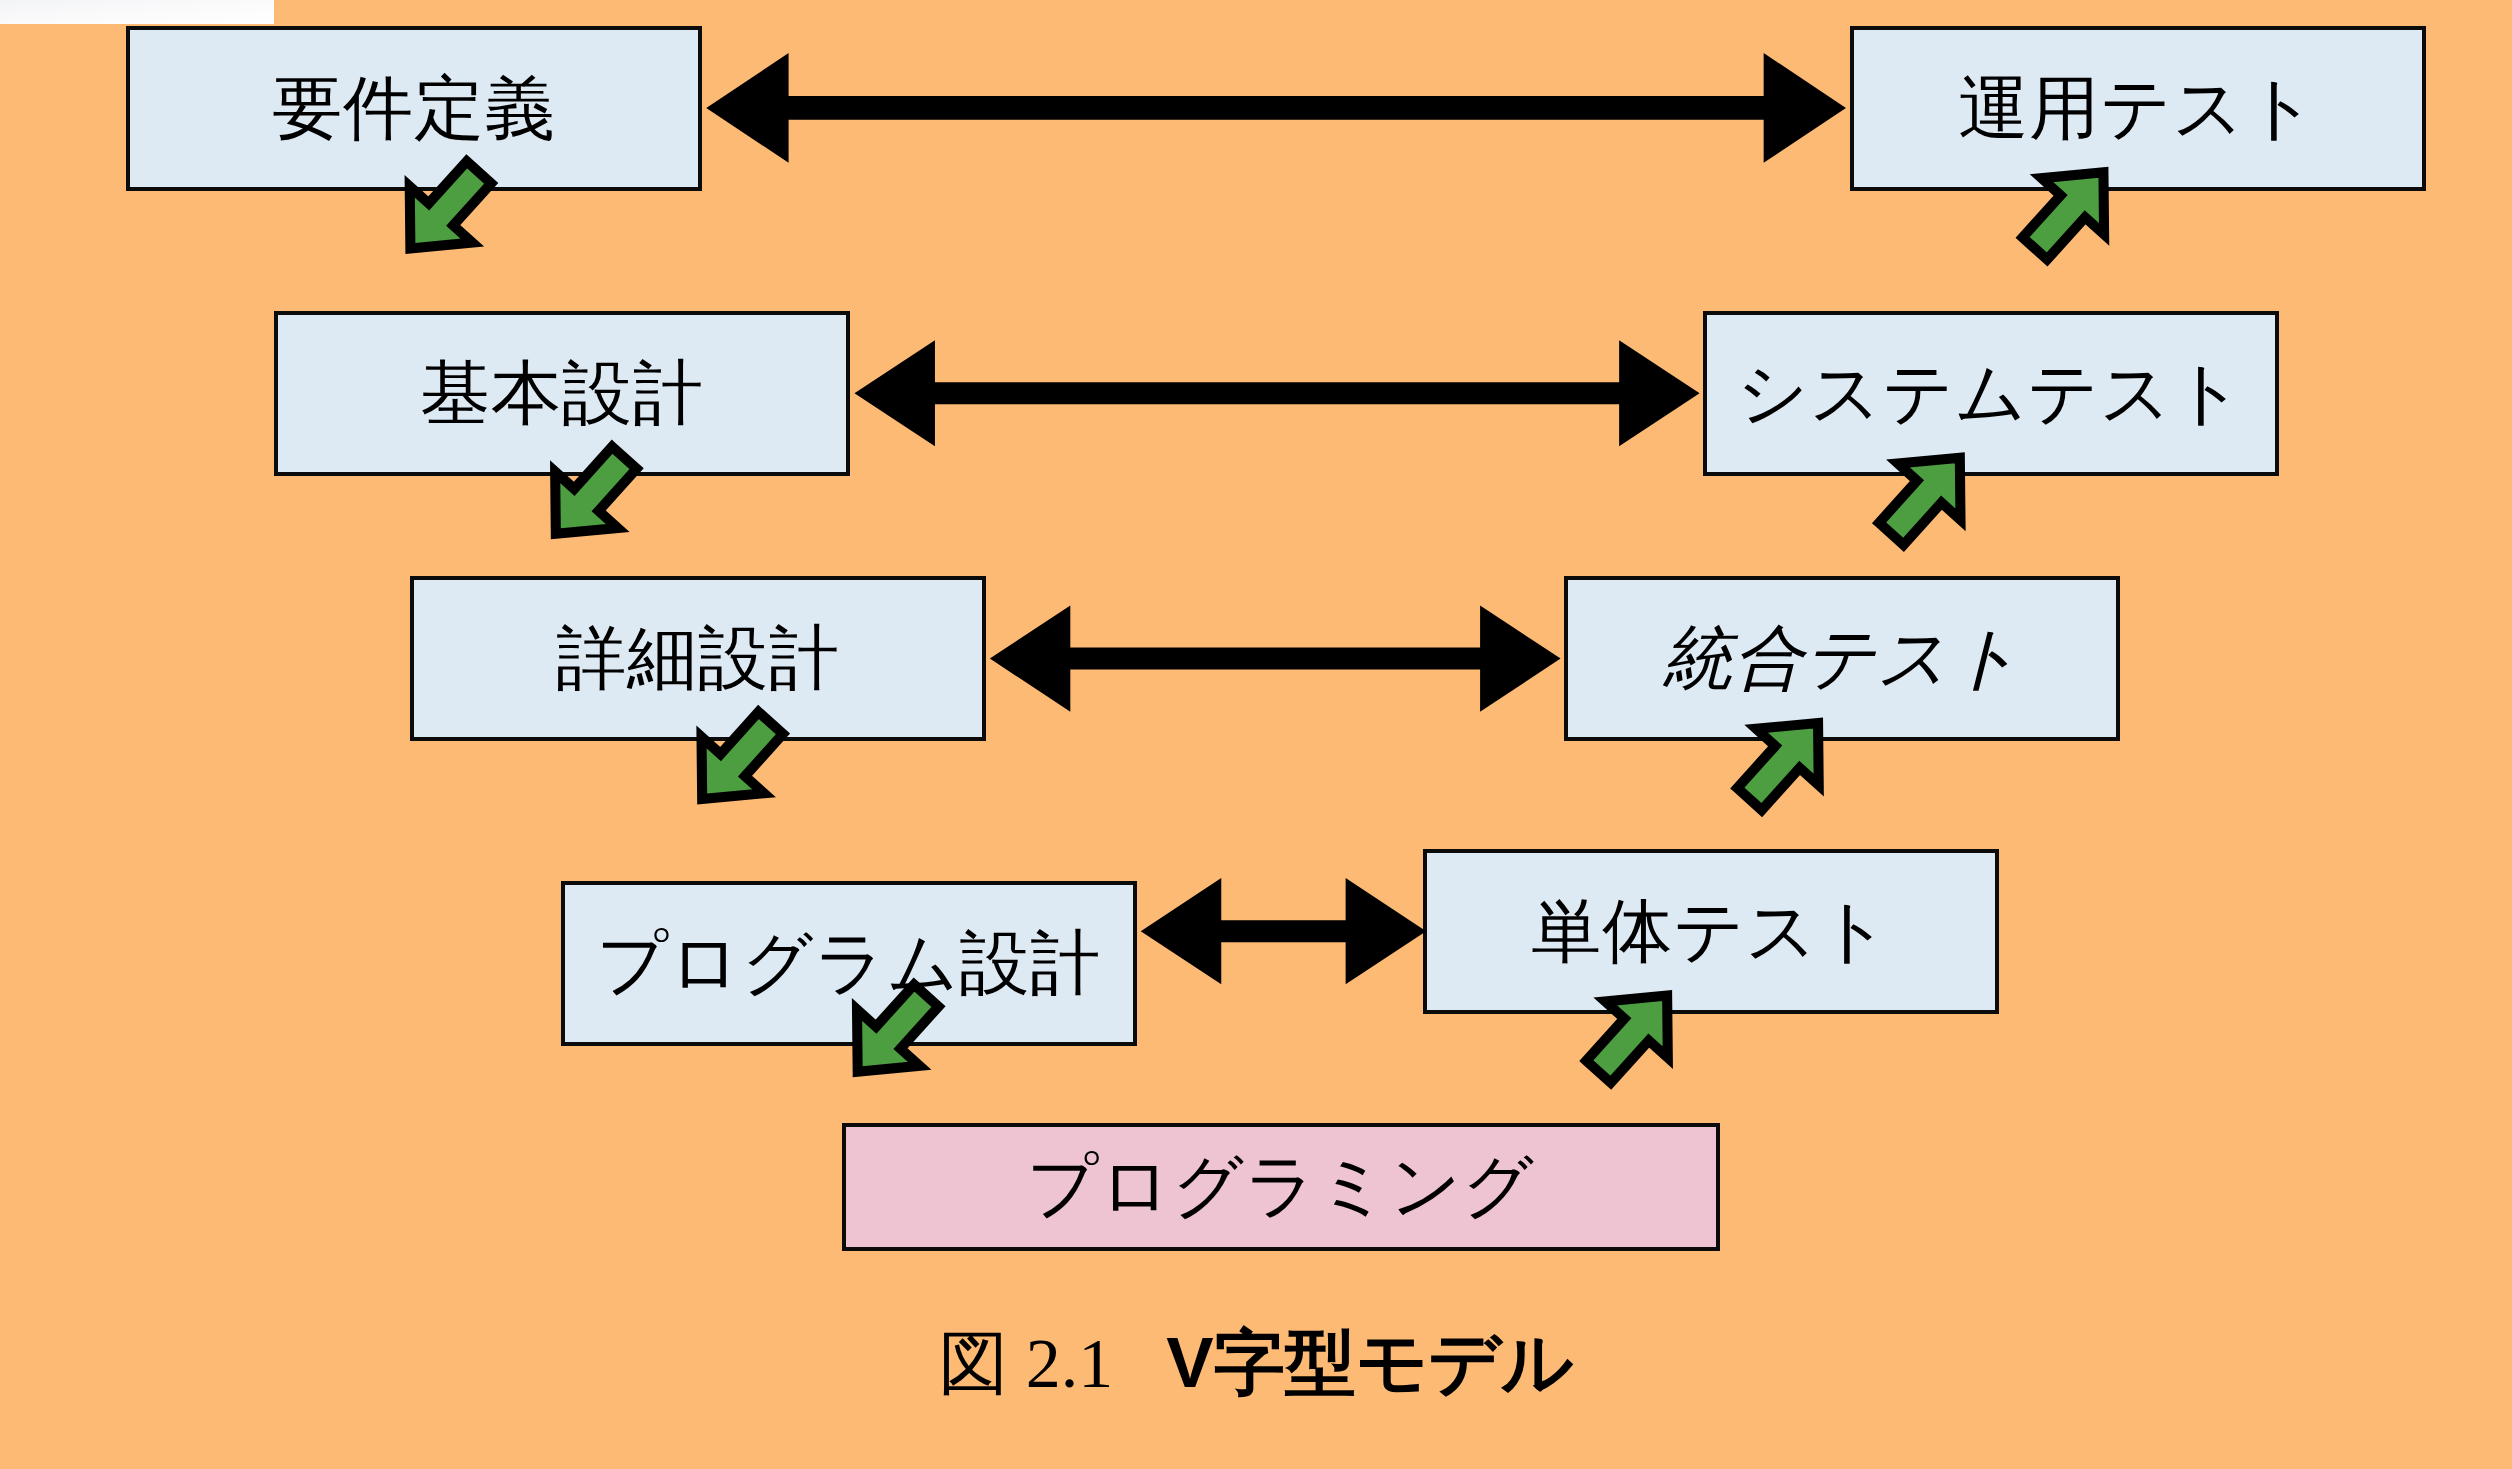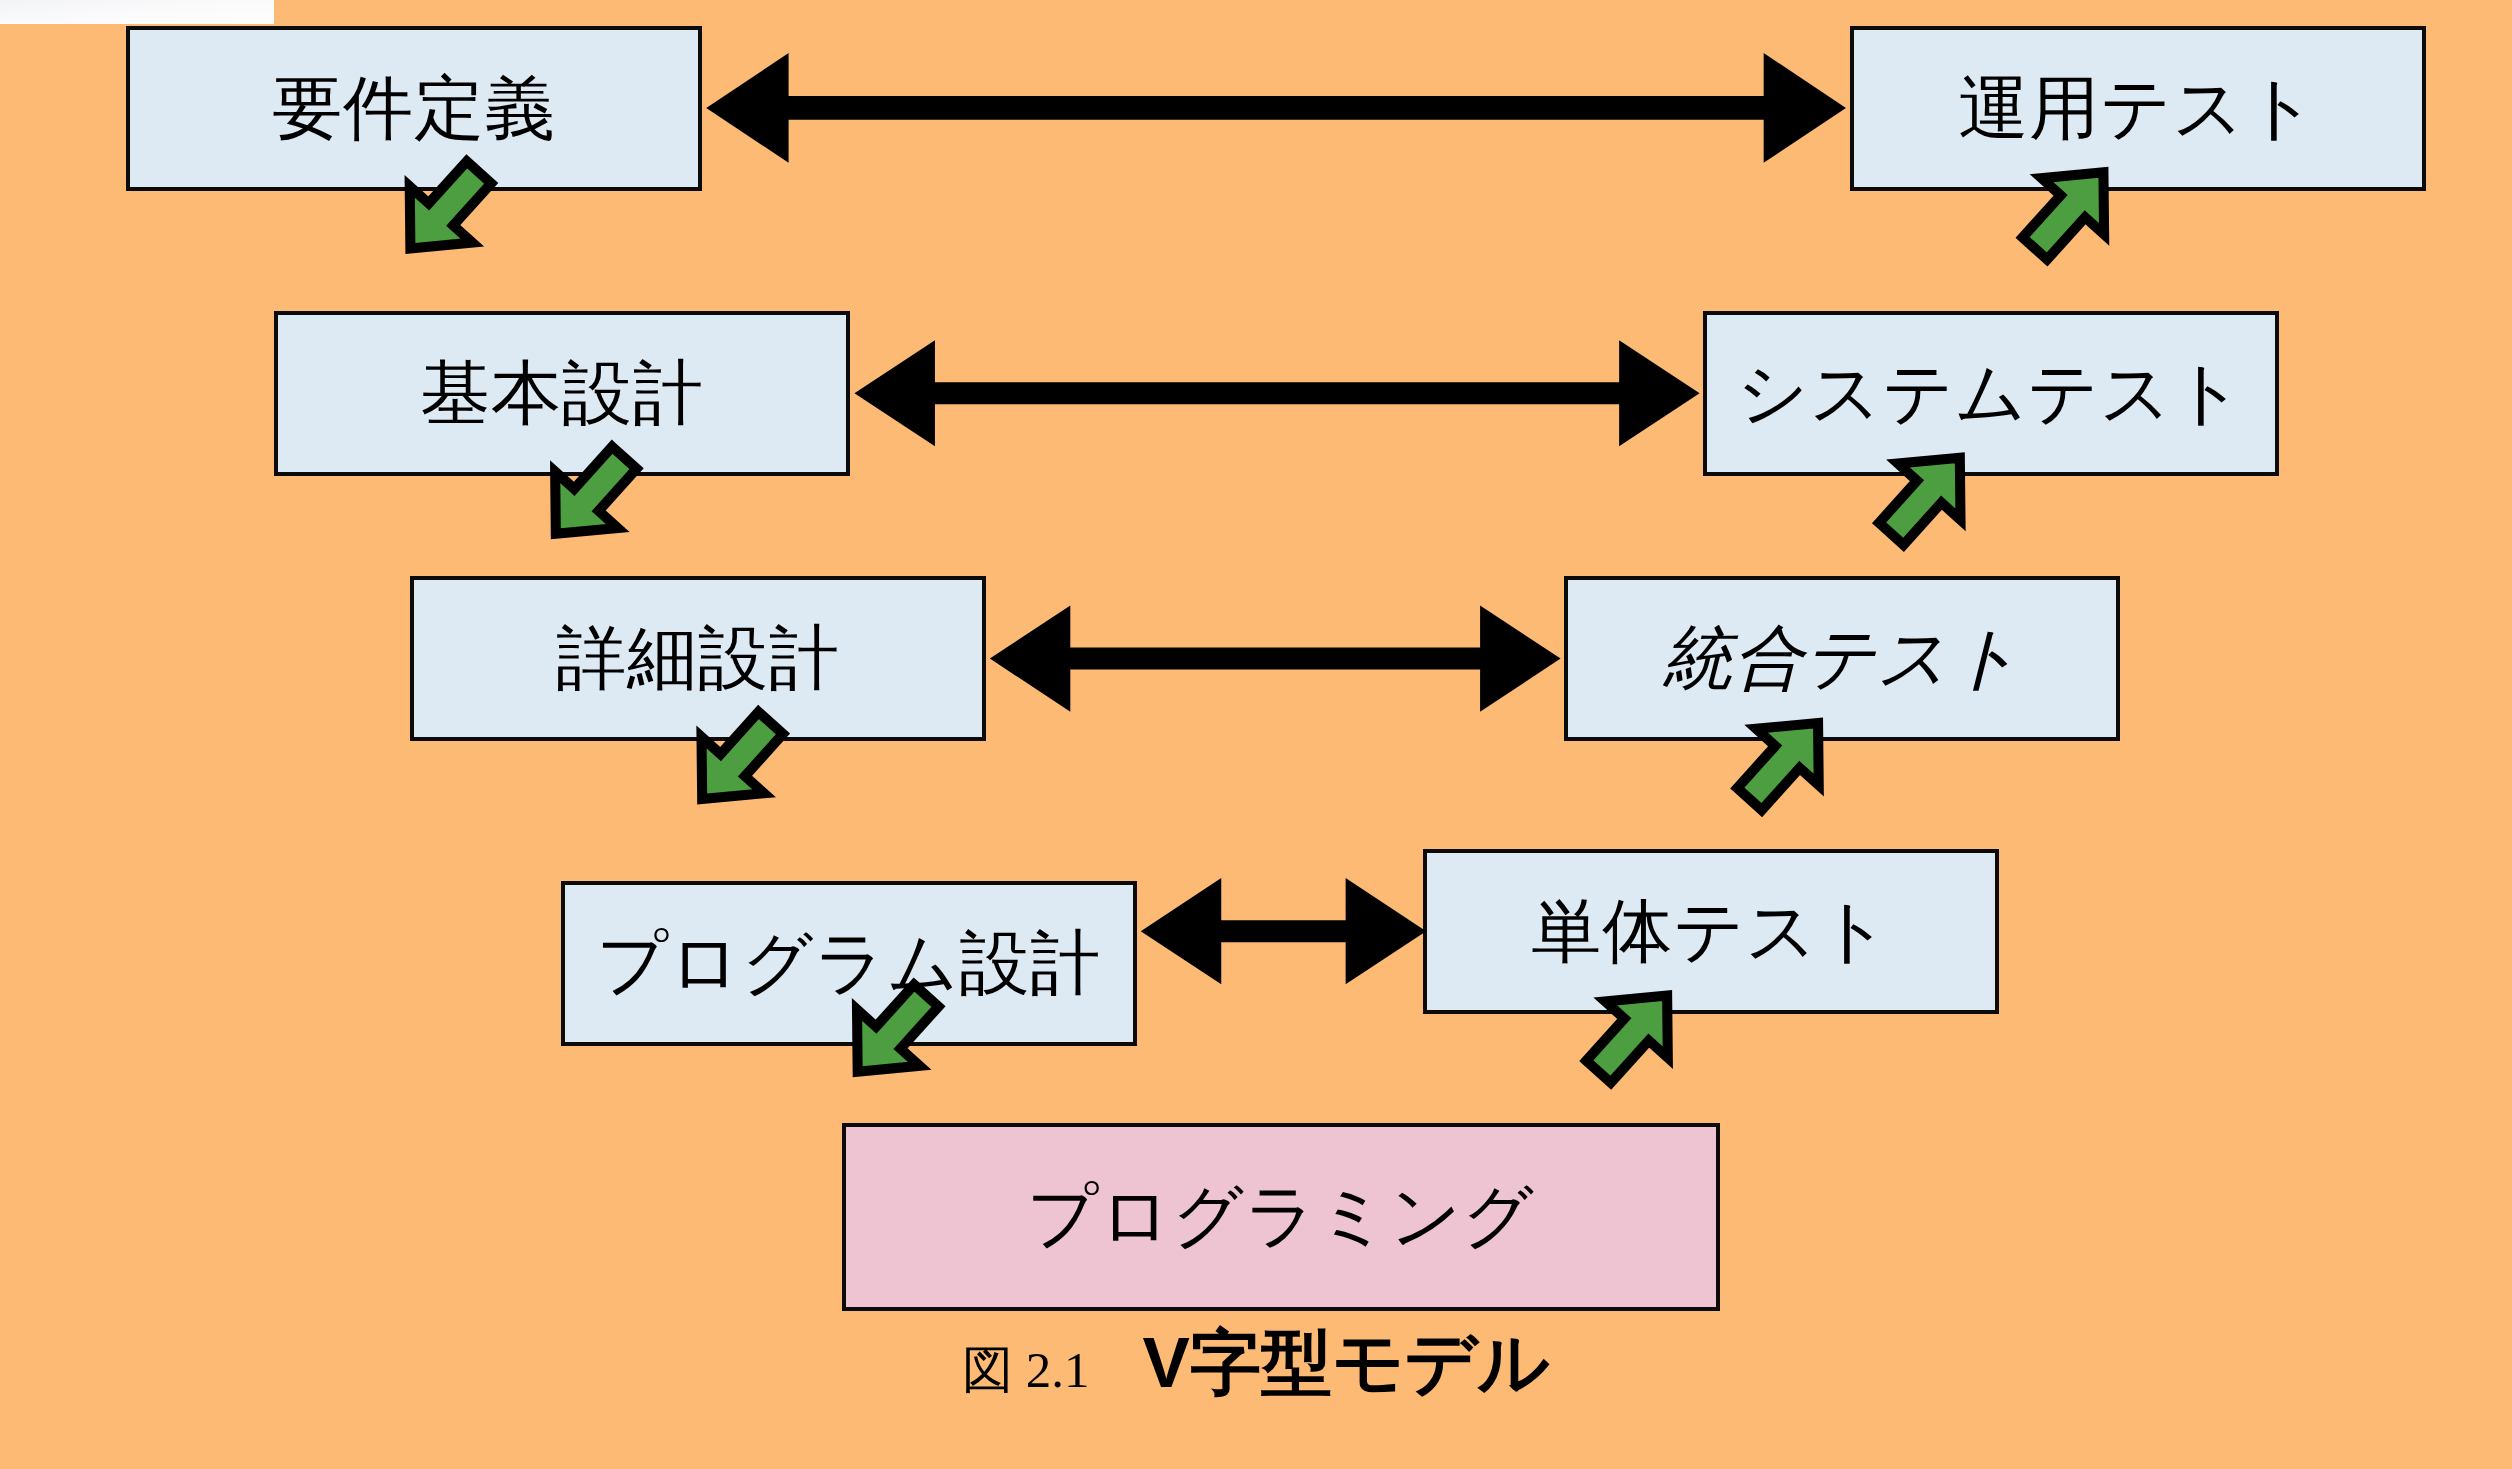--- a/index.html
+++ b/index.html
@@ -54,21 +54,21 @@
 
   .caption {
     position: absolute;
     left: 0;
     top: 1316px;
     width: 2512px;
     text-align: center;
     white-space: nowrap;
   }
   .caption .cap-fig {
-    font-size: 51px;
+    font-size: 70px;
     color: #000000;
     font-family: "Liberation Serif", "DejaVu Serif", serif;
   }
   .caption .cap-title {
     font-size: 71px;
     color: #000000;
     font-weight: bold;
     font-family: "Liberation Sans", "DejaVu Sans", sans-serif;
   }
   .cap-gap { display: inline-block; width: 53px; }
@@ -89,21 +89,21 @@
   </div>
 
   <div class="node blue" style="left:410px; top:576px; width:576px; height:165px;">
     <span class="lbl">詳細設計</span>
   </div>
 
   <div class="node blue" style="left:561px; top:849px; width:576px; height:165px;margin-top:32px;">
     <span class="lbl">プログラム設計</span>
   </div>
 
-  <div class="node pink" style="left:842px; top:1123px; width:878px; height:188px;">
+  <div class="node pink" style="left:842px; top:1123px; width:878px; height:128px;">
     <span class="lbl">プログラミング</span>
   </div>
 
   <div class="node blue" style="left:1423px; top:849px; width:576px; height:165px;">
     <span class="lbl">単体テスト</span>
   </div>
 
   <div class="node blue" style="left:1564px; top:576px; width:556px; height:165px;font-style:italic;">
     <span class="lbl">統合テスト</span>
   </div>

